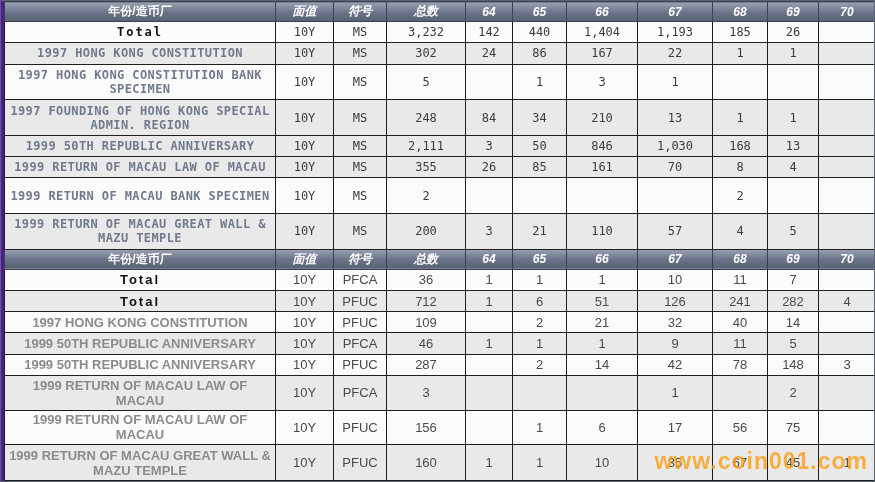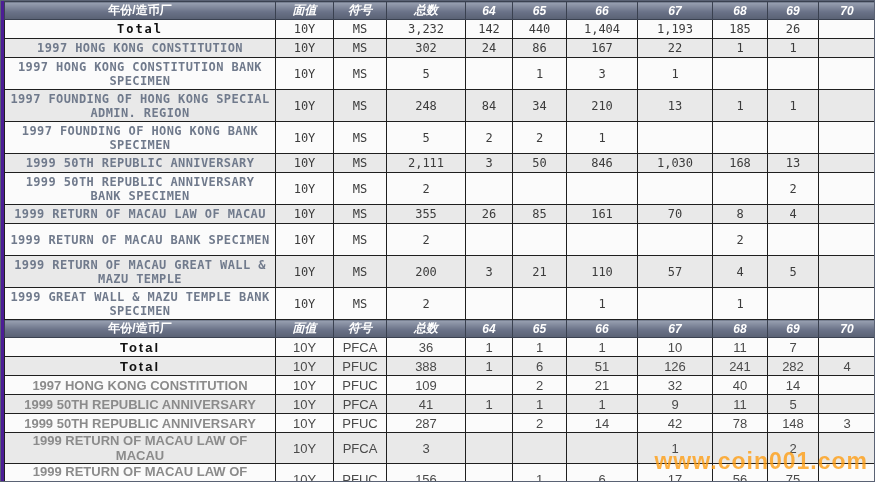--- a/index.html
+++ b/index.html
@@ -113,57 +113,31 @@
           <td>MS</td>
           <td>248</td>
           <td>84</td>
           <td>34</td>
           <td>210</td>
           <td>13</td>
           <td>1</td>
           <td>1</td>
           <td></td>
         </tr>
-        <tr class="s-mono even h2 ">
-          <td class="name">1997 FOUNDING OF HONG KONG BANK SPECIMEN</td>
-          <td>10Y</td>
-          <td>MS</td>
-          <td>5</td>
-          <td>2</td>
-          <td>2</td>
-          <td>1</td>
-          <td></td>
-          <td></td>
-          <td></td>
-          <td></td>
-        </tr>
         <tr class="s-mono odd h1 ">
           <td class="name">1999 50TH REPUBLIC ANNIVERSARY</td>
           <td>10Y</td>
           <td>MS</td>
           <td>2,111</td>
           <td>3</td>
           <td>50</td>
           <td>846</td>
           <td>1,030</td>
           <td>168</td>
           <td>13</td>
-          <td></td>
-        </tr>
-        <tr class="s-mono even h2 ">
-          <td class="name">1999 50TH REPUBLIC ANNIVERSARY BANK SPECIMEN</td>
-          <td>10Y</td>
-          <td>MS</td>
-          <td>2</td>
-          <td></td>
-          <td></td>
-          <td></td>
-          <td></td>
-          <td></td>
-          <td>2</td>
           <td></td>
         </tr>
         <tr class="s-mono odd h1 ">
           <td class="name">1999 RETURN OF MACAU LAW OF MACAU</td>
           <td>10Y</td>
           <td>MS</td>
           <td>355</td>
           <td>26</td>
           <td>85</td>
           <td>161</td>
@@ -189,33 +163,20 @@
           <td class="name">1999 RETURN OF MACAU GREAT WALL &amp; MAZU TEMPLE</td>
           <td>10Y</td>
           <td>MS</td>
           <td>200</td>
           <td>3</td>
           <td>21</td>
           <td>110</td>
           <td>57</td>
           <td>4</td>
           <td>5</td>
-          <td></td>
-        </tr>
-        <tr class="s-mono even h2 ">
-          <td class="name">1999 GREAT WALL &amp; MAZU TEMPLE BANK SPECIMEN</td>
-          <td>10Y</td>
-          <td>MS</td>
-          <td>2</td>
-          <td></td>
-          <td></td>
-          <td>1</td>
-          <td></td>
-          <td>1</td>
-          <td></td>
           <td></td>
         </tr>
         <tr>
           <th>年份/造币厂</th>
           <th>面值</th>
           <th>符号</th>
           <th>总数</th>
           <th>64</th>
           <th>65</th>
           <th>66</th>
@@ -234,21 +195,21 @@
           <td>1</td>
           <td>10</td>
           <td>11</td>
           <td>7</td>
           <td></td>
         </tr>
         <tr class="s-sans odd h1 total">
           <td class="name">Total</td>
           <td>10Y</td>
           <td>PFUC</td>
-          <td>388</td>
+          <td>712</td>
           <td>1</td>
           <td>6</td>
           <td>51</td>
           <td>126</td>
           <td>241</td>
           <td>282</td>
           <td>4</td>
         </tr>
         <tr class="s-sans even h1 ">
           <td class="name">1997 HONG KONG CONSTITUTION</td>
@@ -260,21 +221,21 @@
           <td>21</td>
           <td>32</td>
           <td>40</td>
           <td>14</td>
           <td></td>
         </tr>
         <tr class="s-sans odd h1 ">
           <td class="name">1999 50TH REPUBLIC ANNIVERSARY</td>
           <td>10Y</td>
           <td>PFCA</td>
-          <td>41</td>
+          <td>46</td>
           <td>1</td>
           <td>1</td>
           <td>1</td>
           <td>9</td>
           <td>11</td>
           <td>5</td>
           <td></td>
         </tr>
         <tr class="s-sans even h1 ">
           <td class="name">1999 50TH REPUBLIC ANNIVERSARY</td>

